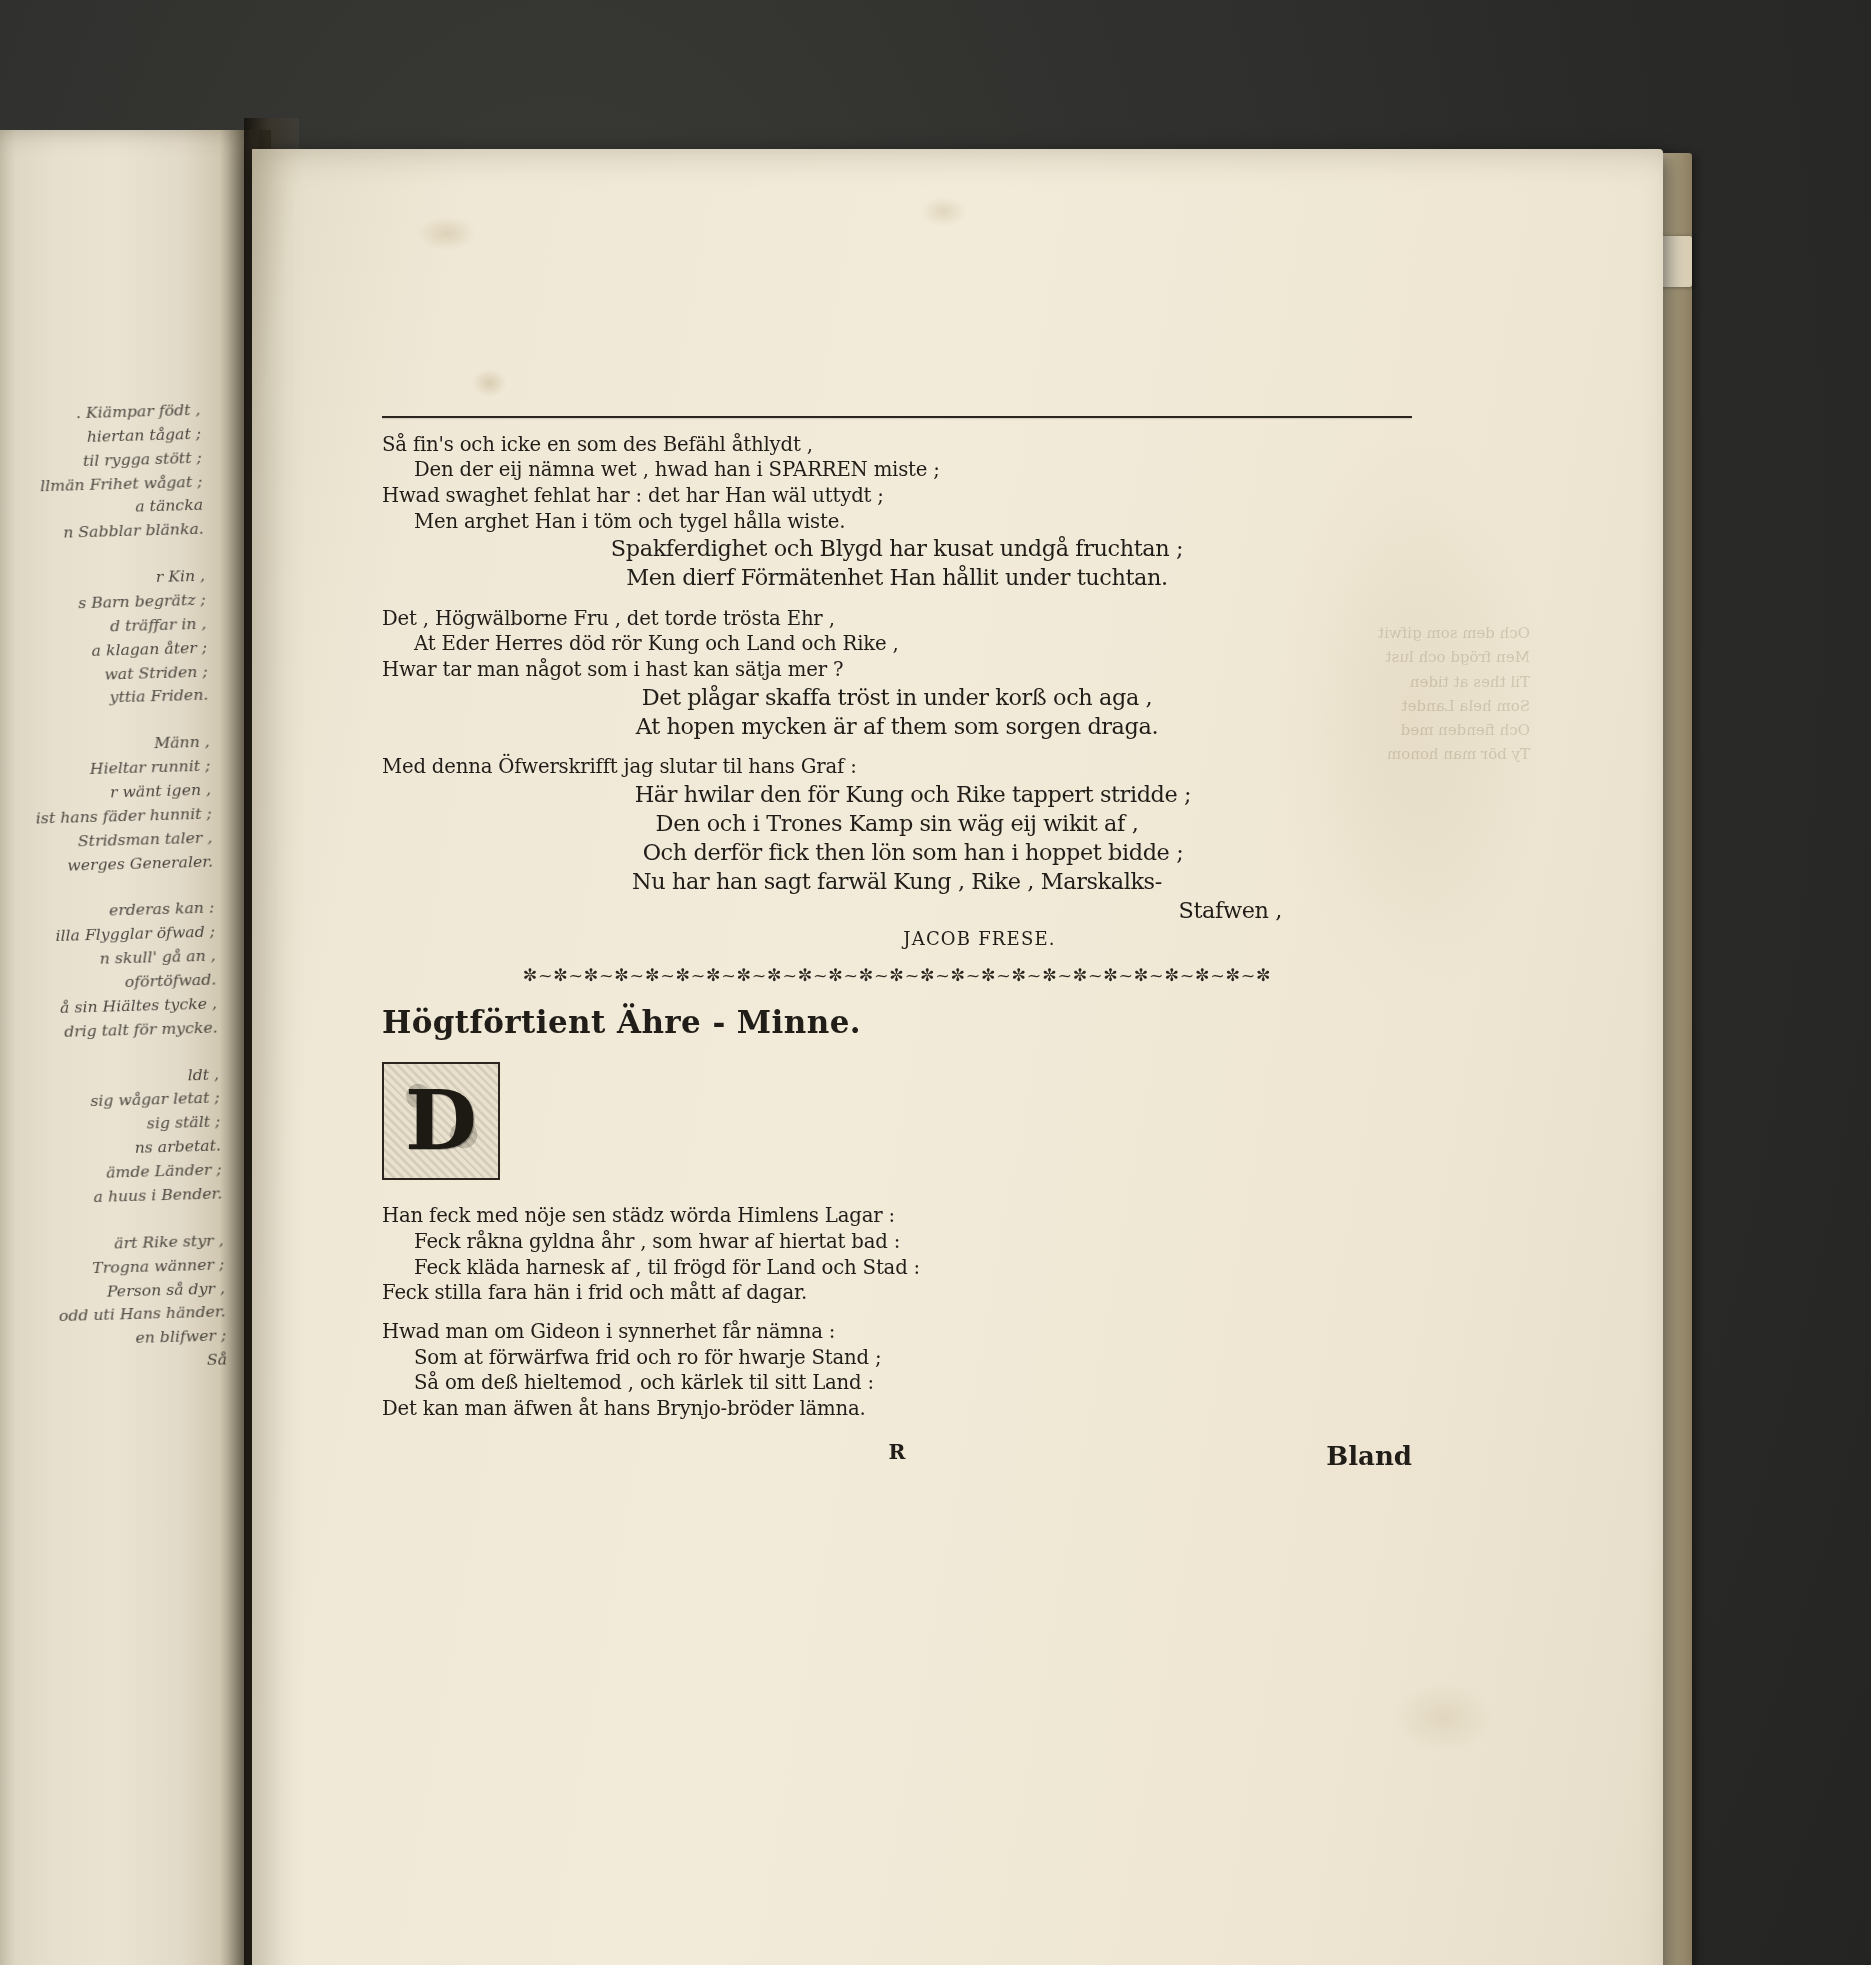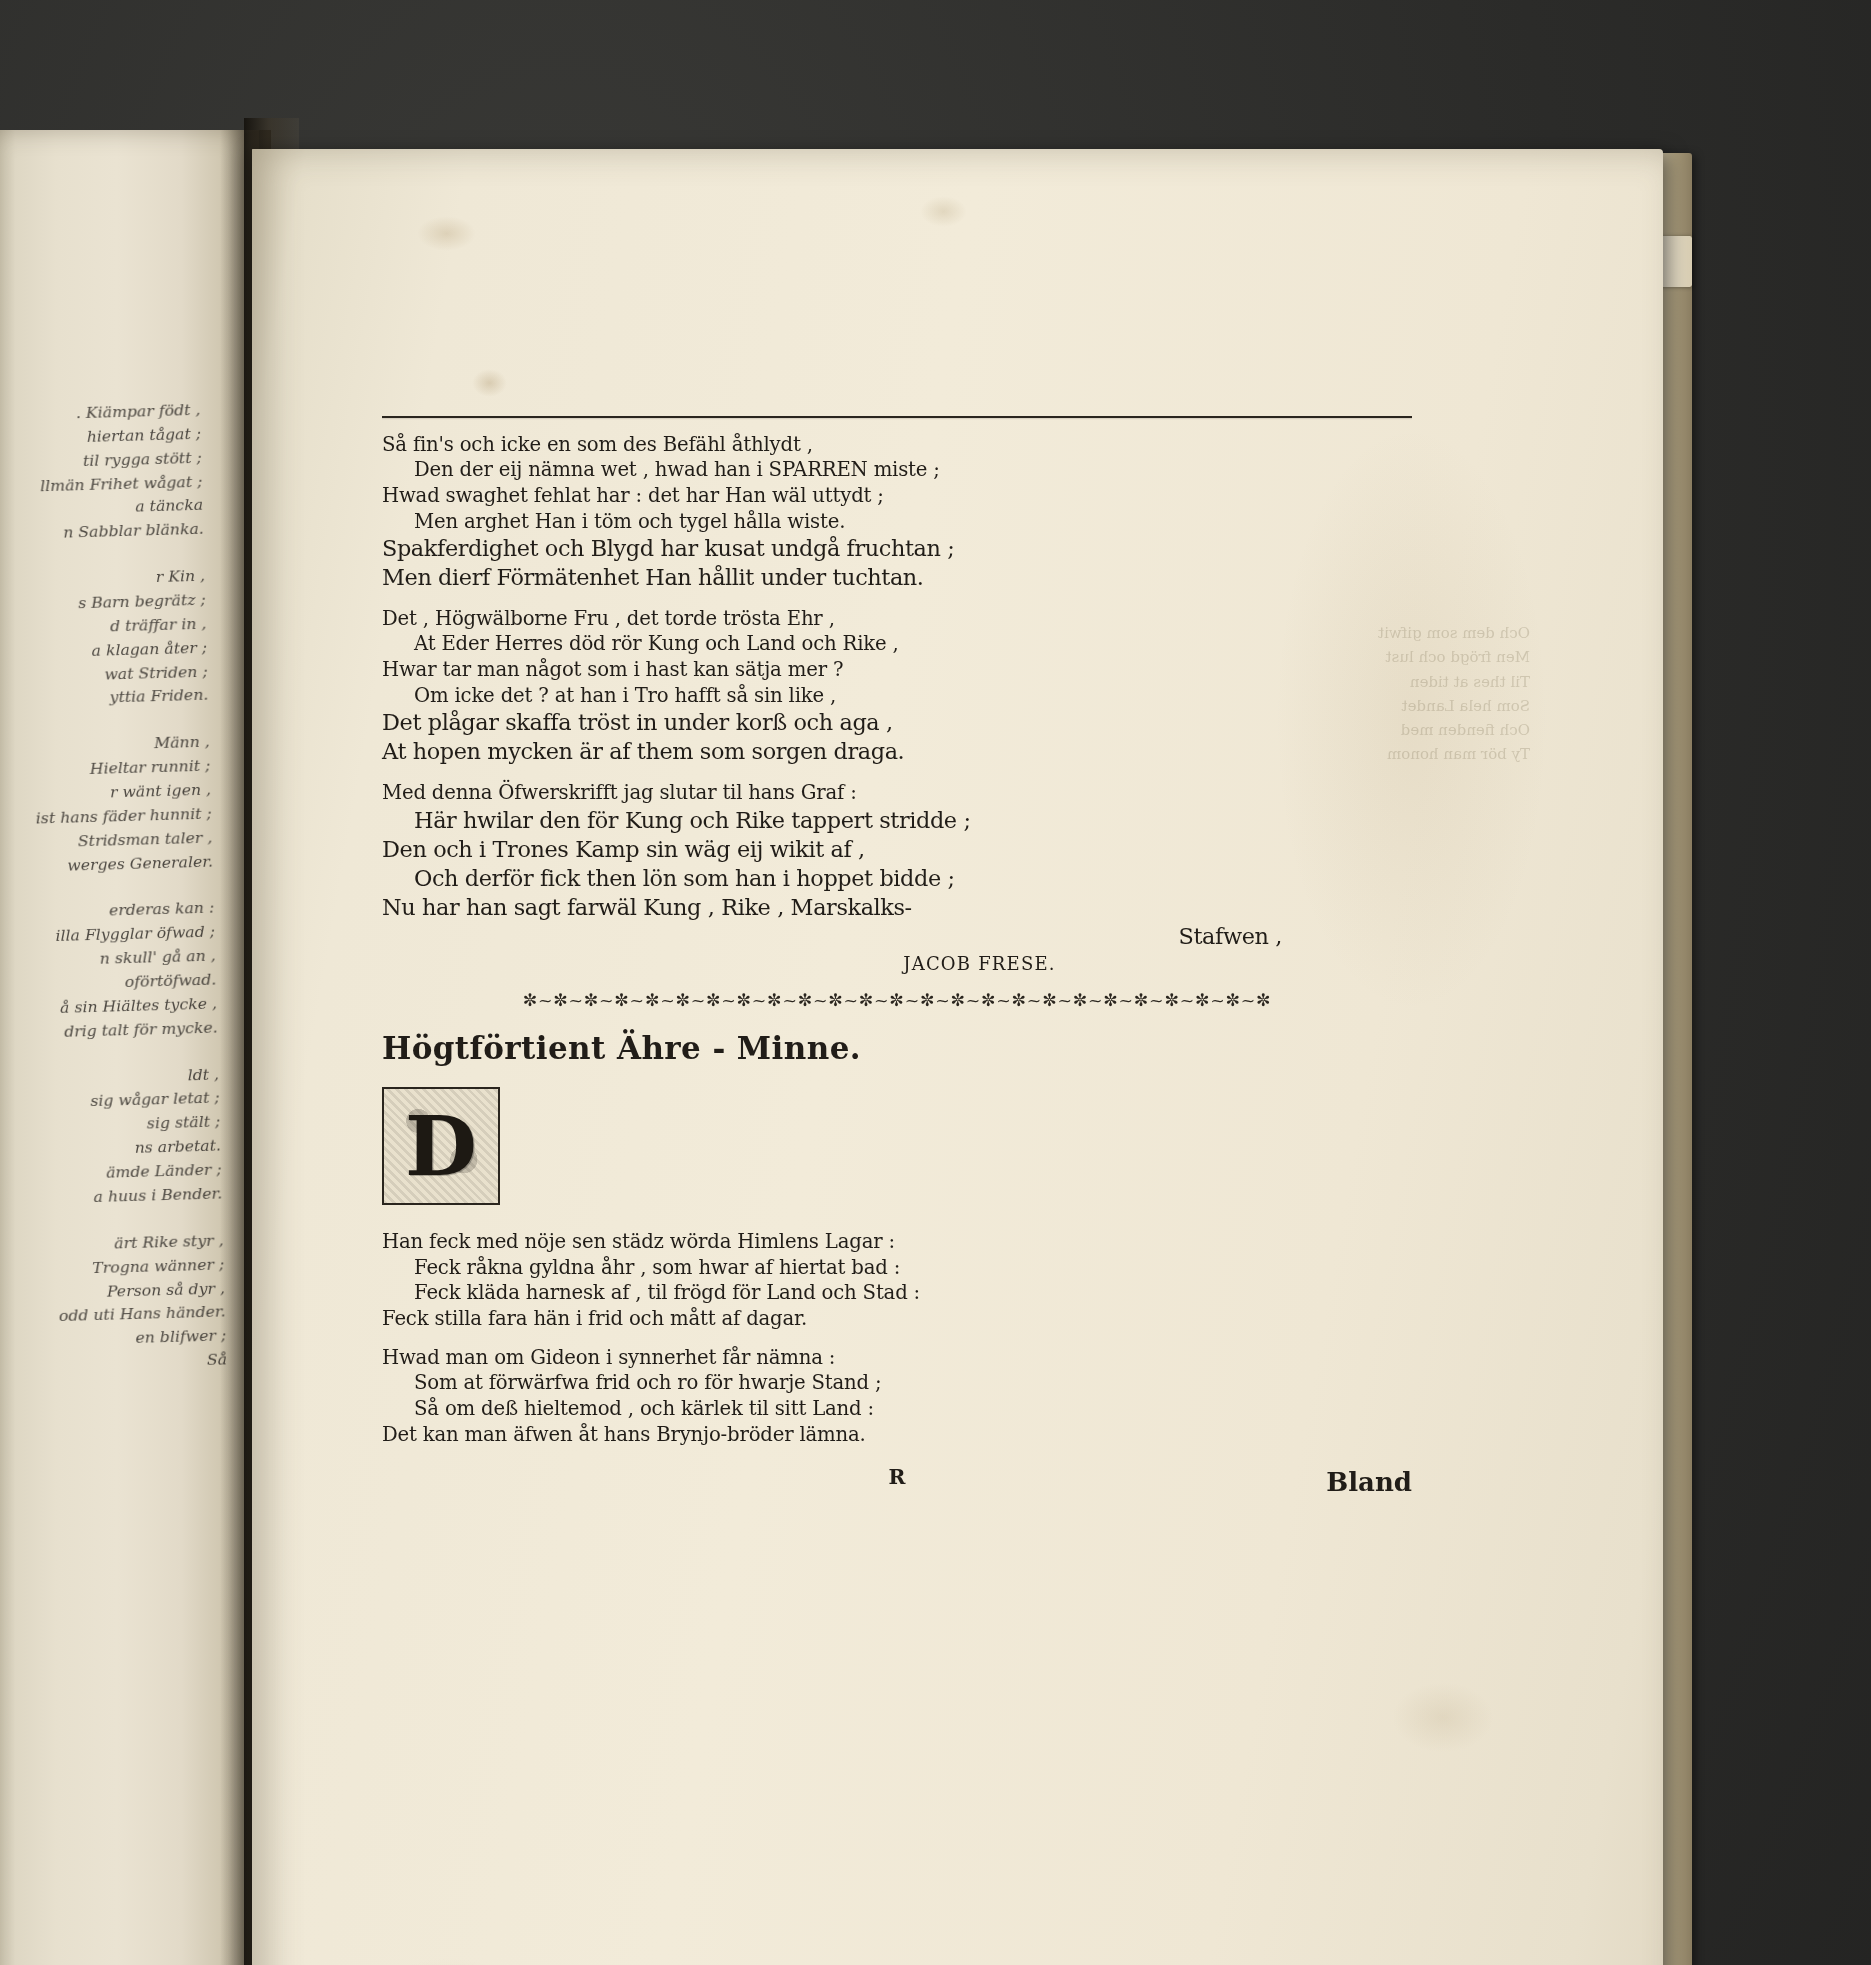--- a/index.html
+++ b/index.html
@@ -213,21 +213,21 @@
 
   .poem { margin: 0 0 0 0; }
   .poem .ln {
     font-size: 19.7px;
     line-height: 1.30;
     white-space: nowrap;
     font-weight: 400;
     letter-spacing: -0.2px;
   }
   .poem .ln.ind { padding-left: 32px; }
-  .poem .ln.big { font-size: 22.4px; letter-spacing: -0.4px; }
+  .poem .ln.big { font-size: 22.4px; letter-spacing: -0.4px; text-align: center; }
   .stanza-gap { height: 13.4px; }
 
   .signature {
     text-align: center;
     font-family: "DejaVu Serif", serif;
     font-weight: 400;
     font-size: 18px;
     letter-spacing: 1.2px;
     margin-top: 2px;
     padding-left: 165px;
@@ -408,21 +408,20 @@
       <div class="ln">Hwad swaghet fehlat har : det har Han wäl uttydt ;</div>
       <div class="ln ind">Men arghet Han i töm och tygel hålla wiste.</div>
       <div class="ln big">Spakferdighet och Blygd har kusat undgå fruchtan ;</div>
       <div class="ln big">Men dierf Förmätenhet Han hållit under tuchtan.</div>
 
       <div class="stanza-gap"></div>
 
       <div class="ln">Det , Högwälborne Fru , det torde trösta Ehr ,</div>
       <div class="ln ind">At Eder Herres död rör Kung och Land och Rike ,</div>
       <div class="ln">Hwar tar man något som i hast kan sätja mer ?</div>
-      <div class="ln ind">Om icke det ? at han i Tro hafft så sin like ,</div>
       <div class="ln big">Det plågar skaffa tröst in under korß och aga ,</div>
       <div class="ln big">At hopen mycken är af them som sorgen draga.</div>
 
       <div class="stanza-gap"></div>
 
       <div class="ln">Med denna Öfwerskrifft jag slutar til hans Graf :</div>
       <div class="ln ind big">Här hwilar den för Kung och Rike tappert stridde ;</div>
       <div class="ln big">Den och i Trones Kamp sin wäg eij wikit af ,</div>
       <div class="ln ind big">Och derför fick then lön som han i hoppet bidde ;</div>
       <div class="ln big">Nu har han sagt farwäl Kung , Rike , Marskalks-</div>

